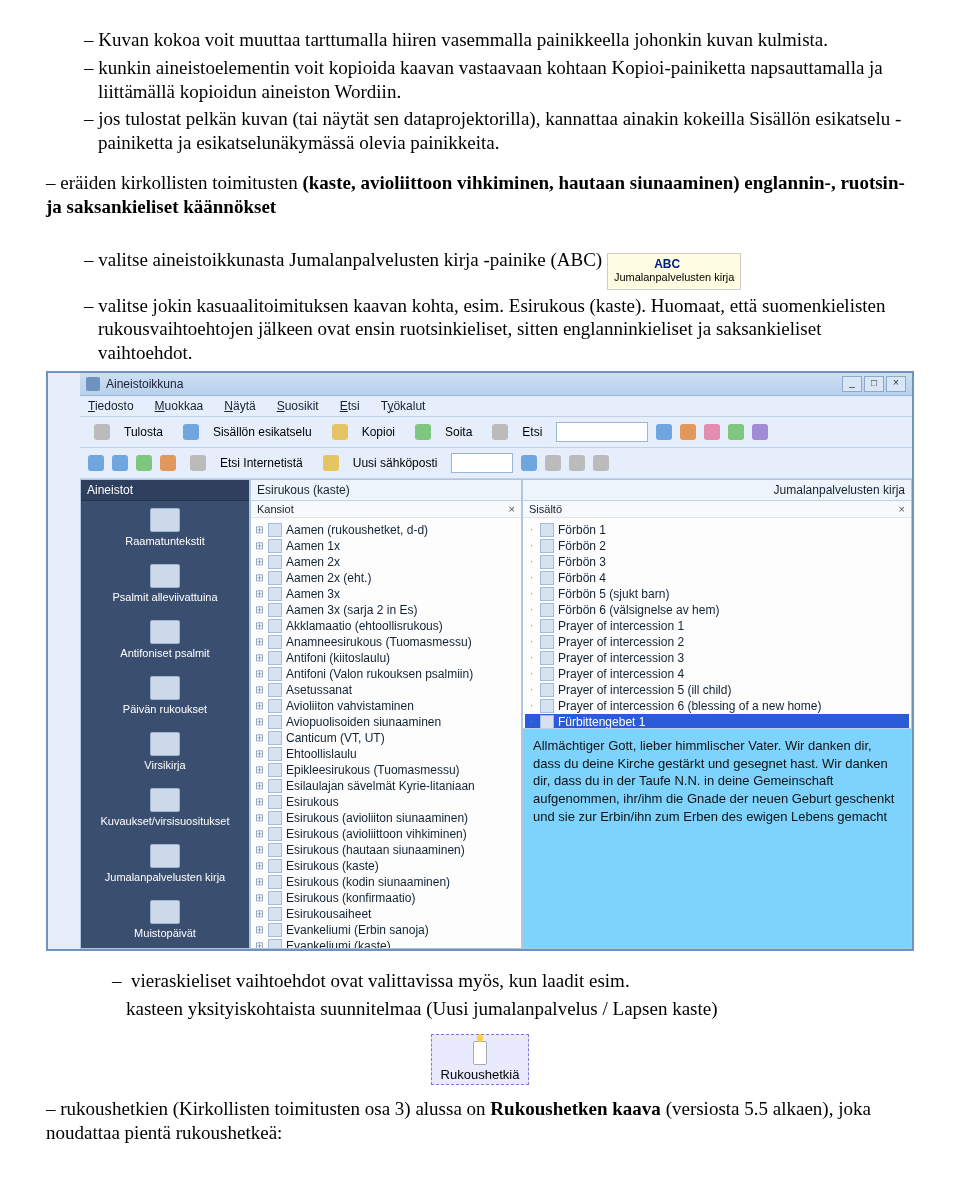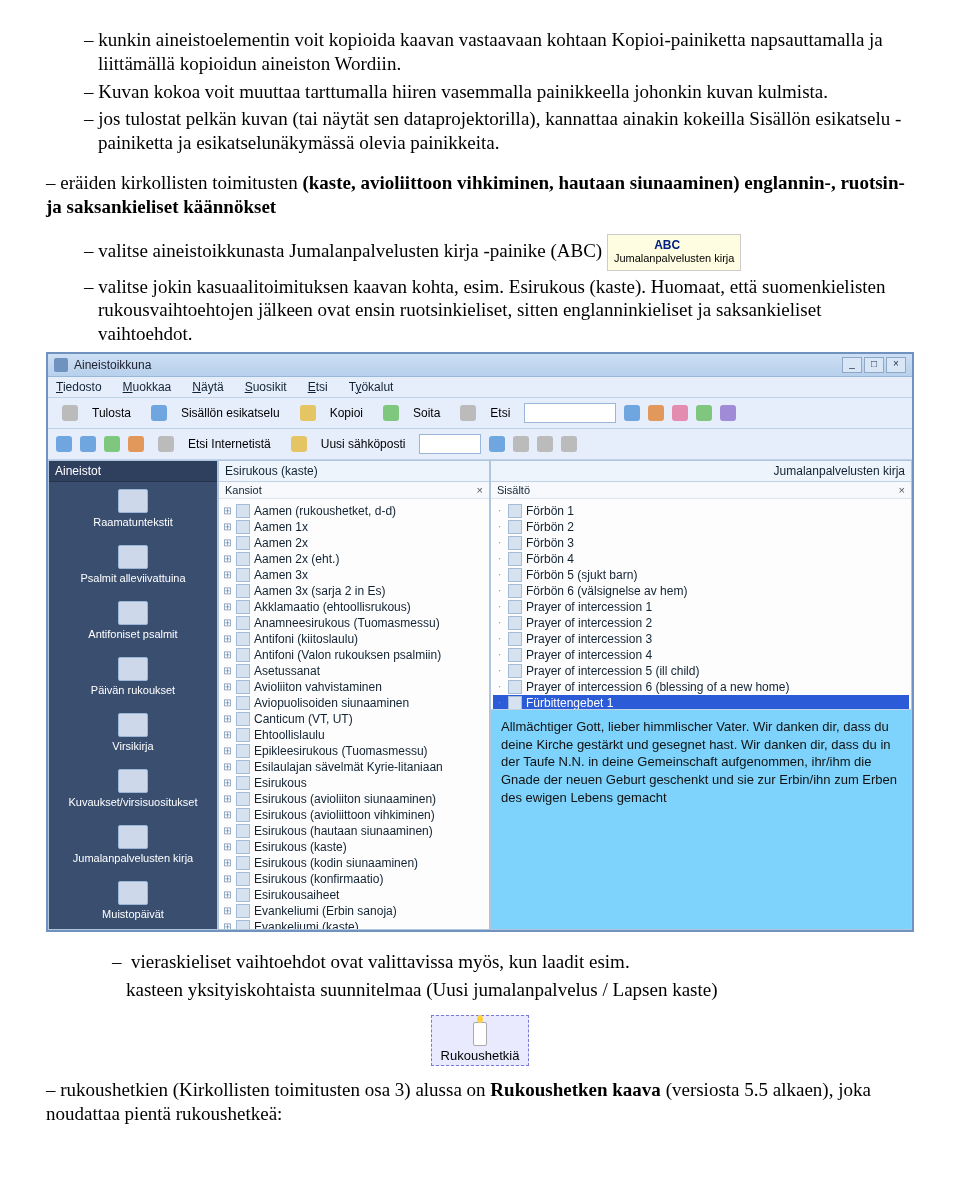--- a/index.html
+++ b/index.html
@@ -1,28 +1,28 @@
 <!DOCTYPE html>
 <html><head>
 <meta charset="utf-8">
 <style>
   body { font-family: "Times New Roman", serif; font-size: 19px; color: #000; background: #fff; margin: 0; padding: 28px 46px; width: 960px; box-sizing: border-box; }
   p { margin: 0 0 4px 0; line-height: 1.25; }
   .indent1 { padding-left: 52px; text-indent: -14px; }
   .para-block { margin-bottom: 16px; }
   .bold { font-weight: bold; }
-  .abc-badge { display:inline-block; vertical-align: middle; background:#fefde2; border:1px solid #ccc; padding:4px 6px; font-family: Arial, sans-serif; font-size:12px; text-align:center; line-height:1.1; }
+  .abc-badge { display:inline-block; vertical-align: middle; background:#fefde2; border:1px solid #ccc; padding:4px 6px; font-family: Arial, sans-serif; font-size:12px; text-align:center; line-height:1.1;margin-top:19px; }
   .abc-badge .abc-top { font-size:12px; font-weight:bold; color:#002080; }
   .abc-badge .abc-bot { font-size:11px; color:#000; }
   .rh-badge { display:inline-block; vertical-align: middle; background:#eaeaff; border:1px dashed #7a7ad6; padding:6px 6px 2px 6px; font-family: Arial, sans-serif; font-size:13px; text-align:center; width:84px; }
   .rh-badge .candle { margin:0 auto 2px auto; width:12px; height:22px; background:#fff; border:1px solid #aaa; border-radius:2px; position:relative; }
   .rh-badge .candle:before { content:""; position:absolute; top:-8px; left:3px; width:6px; height:8px; background:#ffd040; border-radius:50% 50% 50% 50%; }
 
   
-  .app-window { border:2px solid #6f92bf; background:#e6eefb; font-family: Tahoma, Arial, sans-serif; font-size:12px; margin: 6px 0 18px 0; }
+  .app-window { border:2px solid #6f92bf; background:#e6eefb; font-family: Tahoma, Arial, sans-serif; font-size:12px; margin: 6px 0 18px 0; padding-left: 32px; }
 
   .titlebar { display:flex; align-items:center; background: linear-gradient(#cddff3,#b7d0ec); padding:3px 6px; border-bottom:1px solid #9bb7d8; }
   .titlebar .ico { width:14px; height:14px; background:#6f92bf; border-radius:2px; margin-right:6px; }
   .titlebar .ttl { flex:1; color:#223; }
   .winbtns { display:flex; gap:2px; }
   .winbtn { width:18px; height:14px; background:#d9e6f5; border:1px solid #8fa8c6; font-size:10px; line-height:12px; text-align:center; color:#234; }
 
   .menubar { display:flex; gap:21px; padding:3px 8px; background:#e6eefb; border-bottom:1px solid #c0d2e7; }
   .menuitem { color:#123; cursor:default; }
   .menuitem u { text-decoration: underline; }
@@ -58,22 +58,22 @@
 
   .after-list { margin-top:10px; }
   .after-list .row { padding-left:80px; text-indent:-14px; margin:0 0 4px 0; }
 
   .note-line { margin-top:12px; }
 </style>
 </head>
 <body>
 
 <div class="para-block">
+  <p class="indent1">– Kuvan kokoa voit muuttaa tarttumalla hiiren vasemmalla painikkeella johonkin kuvan kulmista.</p>
   <p class="indent1">– kunkin aineistoelementin voit kopioida kaavan vastaavaan kohtaan Kopioi-painiketta napsauttamalla ja liittämällä kopioidun aineiston Wordiin.</p>
-  <p class="indent1">– Kuvan kokoa voit muuttaa tarttumalla hiiren vasemmalla painikkeella johonkin kuvan kulmista.</p>
   <p class="indent1">– jos tulostat pelkän kuvan (tai näytät sen dataprojektorilla), kannattaa ainakin kokeilla Sisällön esikatselu -painiketta ja esikatselunäkymässä olevia painikkeita.</p>
 </div>
 
 <p>
   <span>– eräiden kirkollisten toimitusten </span><span class="bold">(kaste, avioliittoon vihkiminen, hautaan siunaaminen) englannin-, ruotsin- ja saksankieliset käännökset</span>
 </p>
 
 <div style="height:12px"></div>
 
 <p class="indent1">

